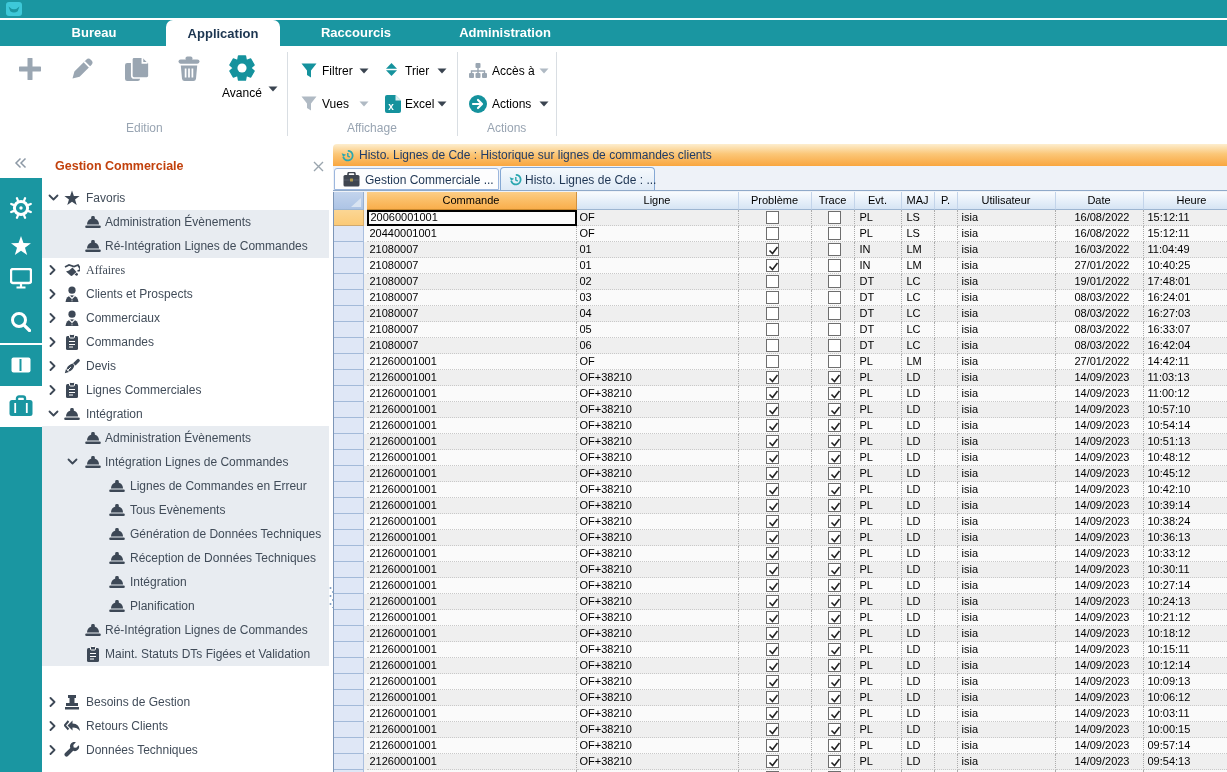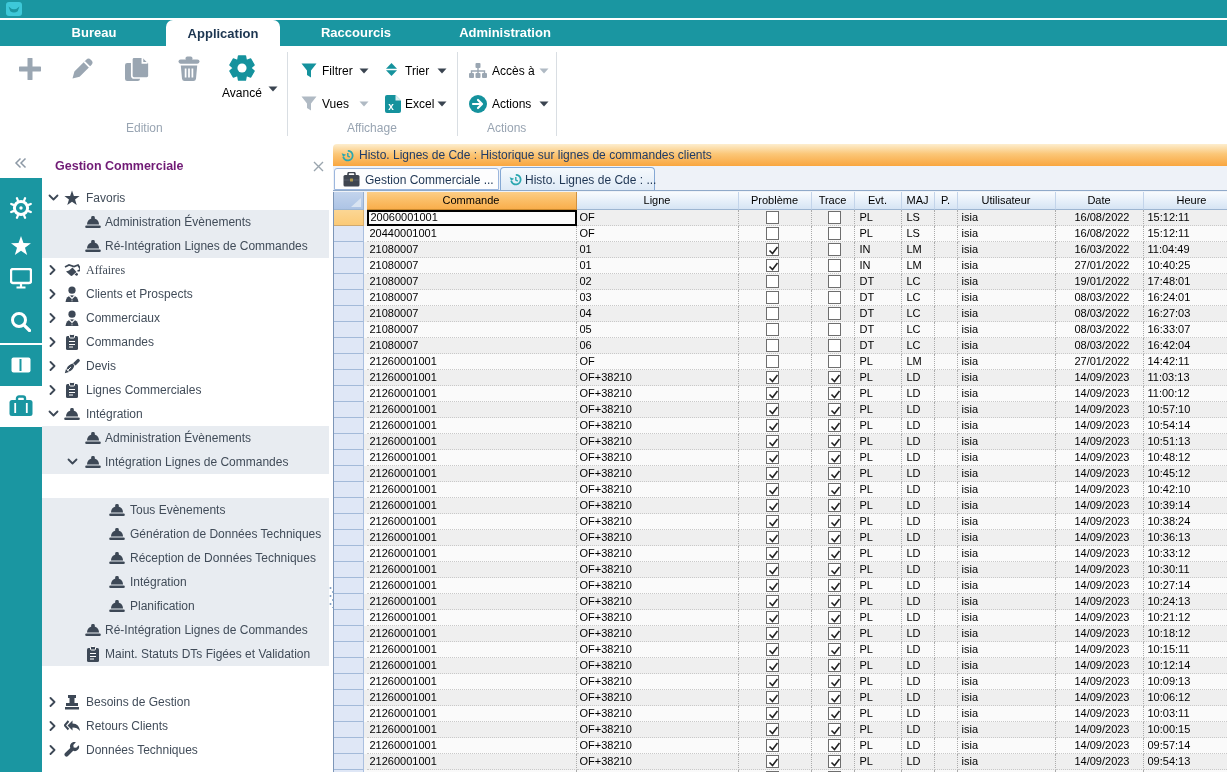--- a/index.html
+++ b/index.html
@@ -11,21 +11,21 @@
 #apptab { position:absolute; left:166px; top:0; width:114px; height:26px; background:#fff; border-radius:7px 7px 0 0; color:#1c3550; font-size:13px; font-weight:bold; text-align:center; line-height:27px; }
 #toolbar { left:0; top:46px; width:1227px; height:97px; background:#fff; }
 .vsep { position:absolute; top:6px; width:1px; height:84px; background:#d9dee3; }
 .glabel { position:absolute; top:75px; font-size:12px; color:#98a4b2; }
 .tlabel { position:absolute; font-size:12px; color:TOOL_TXT; }
 .dlabel { position:absolute; font-size:12px; color:DIS_TXT; }
 #rail { left:0; top:178px; width:42px; height:594px; background:#1a96a1; }
 #railwhite { position:absolute; left:0; top:208px; width:42px; height:41px; background:#fff; }
 #railline { position:absolute; left:0; top:165px; width:42px; height:2px; background:#fff; }
 #panel { left:42px; top:143px; width:287px; height:629px; background:#fff; }
-#ptitle { position:absolute; left:13px; top:16px; font-size:12.5px; font-weight:bold; color:#701a75; }
+#ptitle { position:absolute; left:13px; top:16px; font-size:12.5px; font-weight:bold; color:#c2410c; }
 .trow { position:absolute; left:0; width:287px; height:24px; }
 .trow .txt { position:absolute; top:5px; font-size:12px; color:#414c59; white-space:nowrap; }
 .arrow { position:absolute; top:7px; }
 .ticon { position:absolute; top:4px; z-index:2; }
 #pline { left:333px; top:192px; width:1px; height:580px; background:#7d96b8; }
 #orangebar { left:333px; top:144px; width:894px; height:22px; background:linear-gradient(#fdeecf,#fbc778 45%,#f9a63f); border-radius:4px 0 0 0; }
 #obtext { position:absolute; left:26px; top:4px; font-size:12px; color:#1f3b66; }
 #tabstrip { left:333px; top:166px; width:894px; height:26px; background:#eef2f8; }
 #tsline { left:333px; top:190px; width:894px; height:1px; background:#8fa9c9; }
 .doctab { position:absolute; font-size:12px; color:#1e3553; }
@@ -297,20 +297,28 @@
 <svg class="arrow" style="left:25px" width="11" height="11">
           <path d="M1.5 2.5 L5.5 6.5 L9.5 2.5" fill="none" stroke="#3d4856" stroke-width="1.8" stroke-linecap="round" stroke-linejoin="round"></path>
         </svg>
 <svg class="ticon" style="left:43px" width="16" height="17">
           <path d="M2 10.6 C2 7 4 4.4 8 4.4 C12 4.4 14 7 14 10.6 Z" fill="#3d4856"></path>
           <rect x="6.2" y="2" width="3.6" height="4" rx="1.4" fill="#3d4856"></rect>
           <rect x="0.2" y="11.6" width="15.6" height="2.5" rx="1.25" fill="#3d4856"></rect>
         </svg>
 <div class="txt" style="left:63px;">Intégration Lignes de Commandes</div>
 </div>
+<div class="trow" style="top:331px;background:#e8ecf1;">
+<svg class="ticon" style="left:67px" width="16" height="17">
+          <path d="M2 10.6 C2 7 4 4.4 8 4.4 C12 4.4 14 7 14 10.6 Z" fill="#3d4856"></path>
+          <rect x="6.2" y="2" width="3.6" height="4" rx="1.4" fill="#3d4856"></rect>
+          <rect x="0.2" y="11.6" width="15.6" height="2.5" rx="1.25" fill="#3d4856"></rect>
+        </svg>
+<div class="txt" style="left:88px;">Lignes de Commandes en Erreur</div>
+</div>
 <div class="trow" style="top:355px;background:#e8ecf1;">
 <svg class="ticon" style="left:67px" width="16" height="17">
           <path d="M2 10.6 C2 7 4 4.4 8 4.4 C12 4.4 14 7 14 10.6 Z" fill="#3d4856"></path>
           <rect x="6.2" y="2" width="3.6" height="4" rx="1.4" fill="#3d4856"></rect>
           <rect x="0.2" y="11.6" width="15.6" height="2.5" rx="1.25" fill="#3d4856"></rect>
         </svg>
 <div class="txt" style="left:88px;">Tous Evènements</div>
 </div>
 <div class="trow" style="top:379px;background:#e8ecf1;">
 <svg class="ticon" style="left:67px" width="16" height="17">

